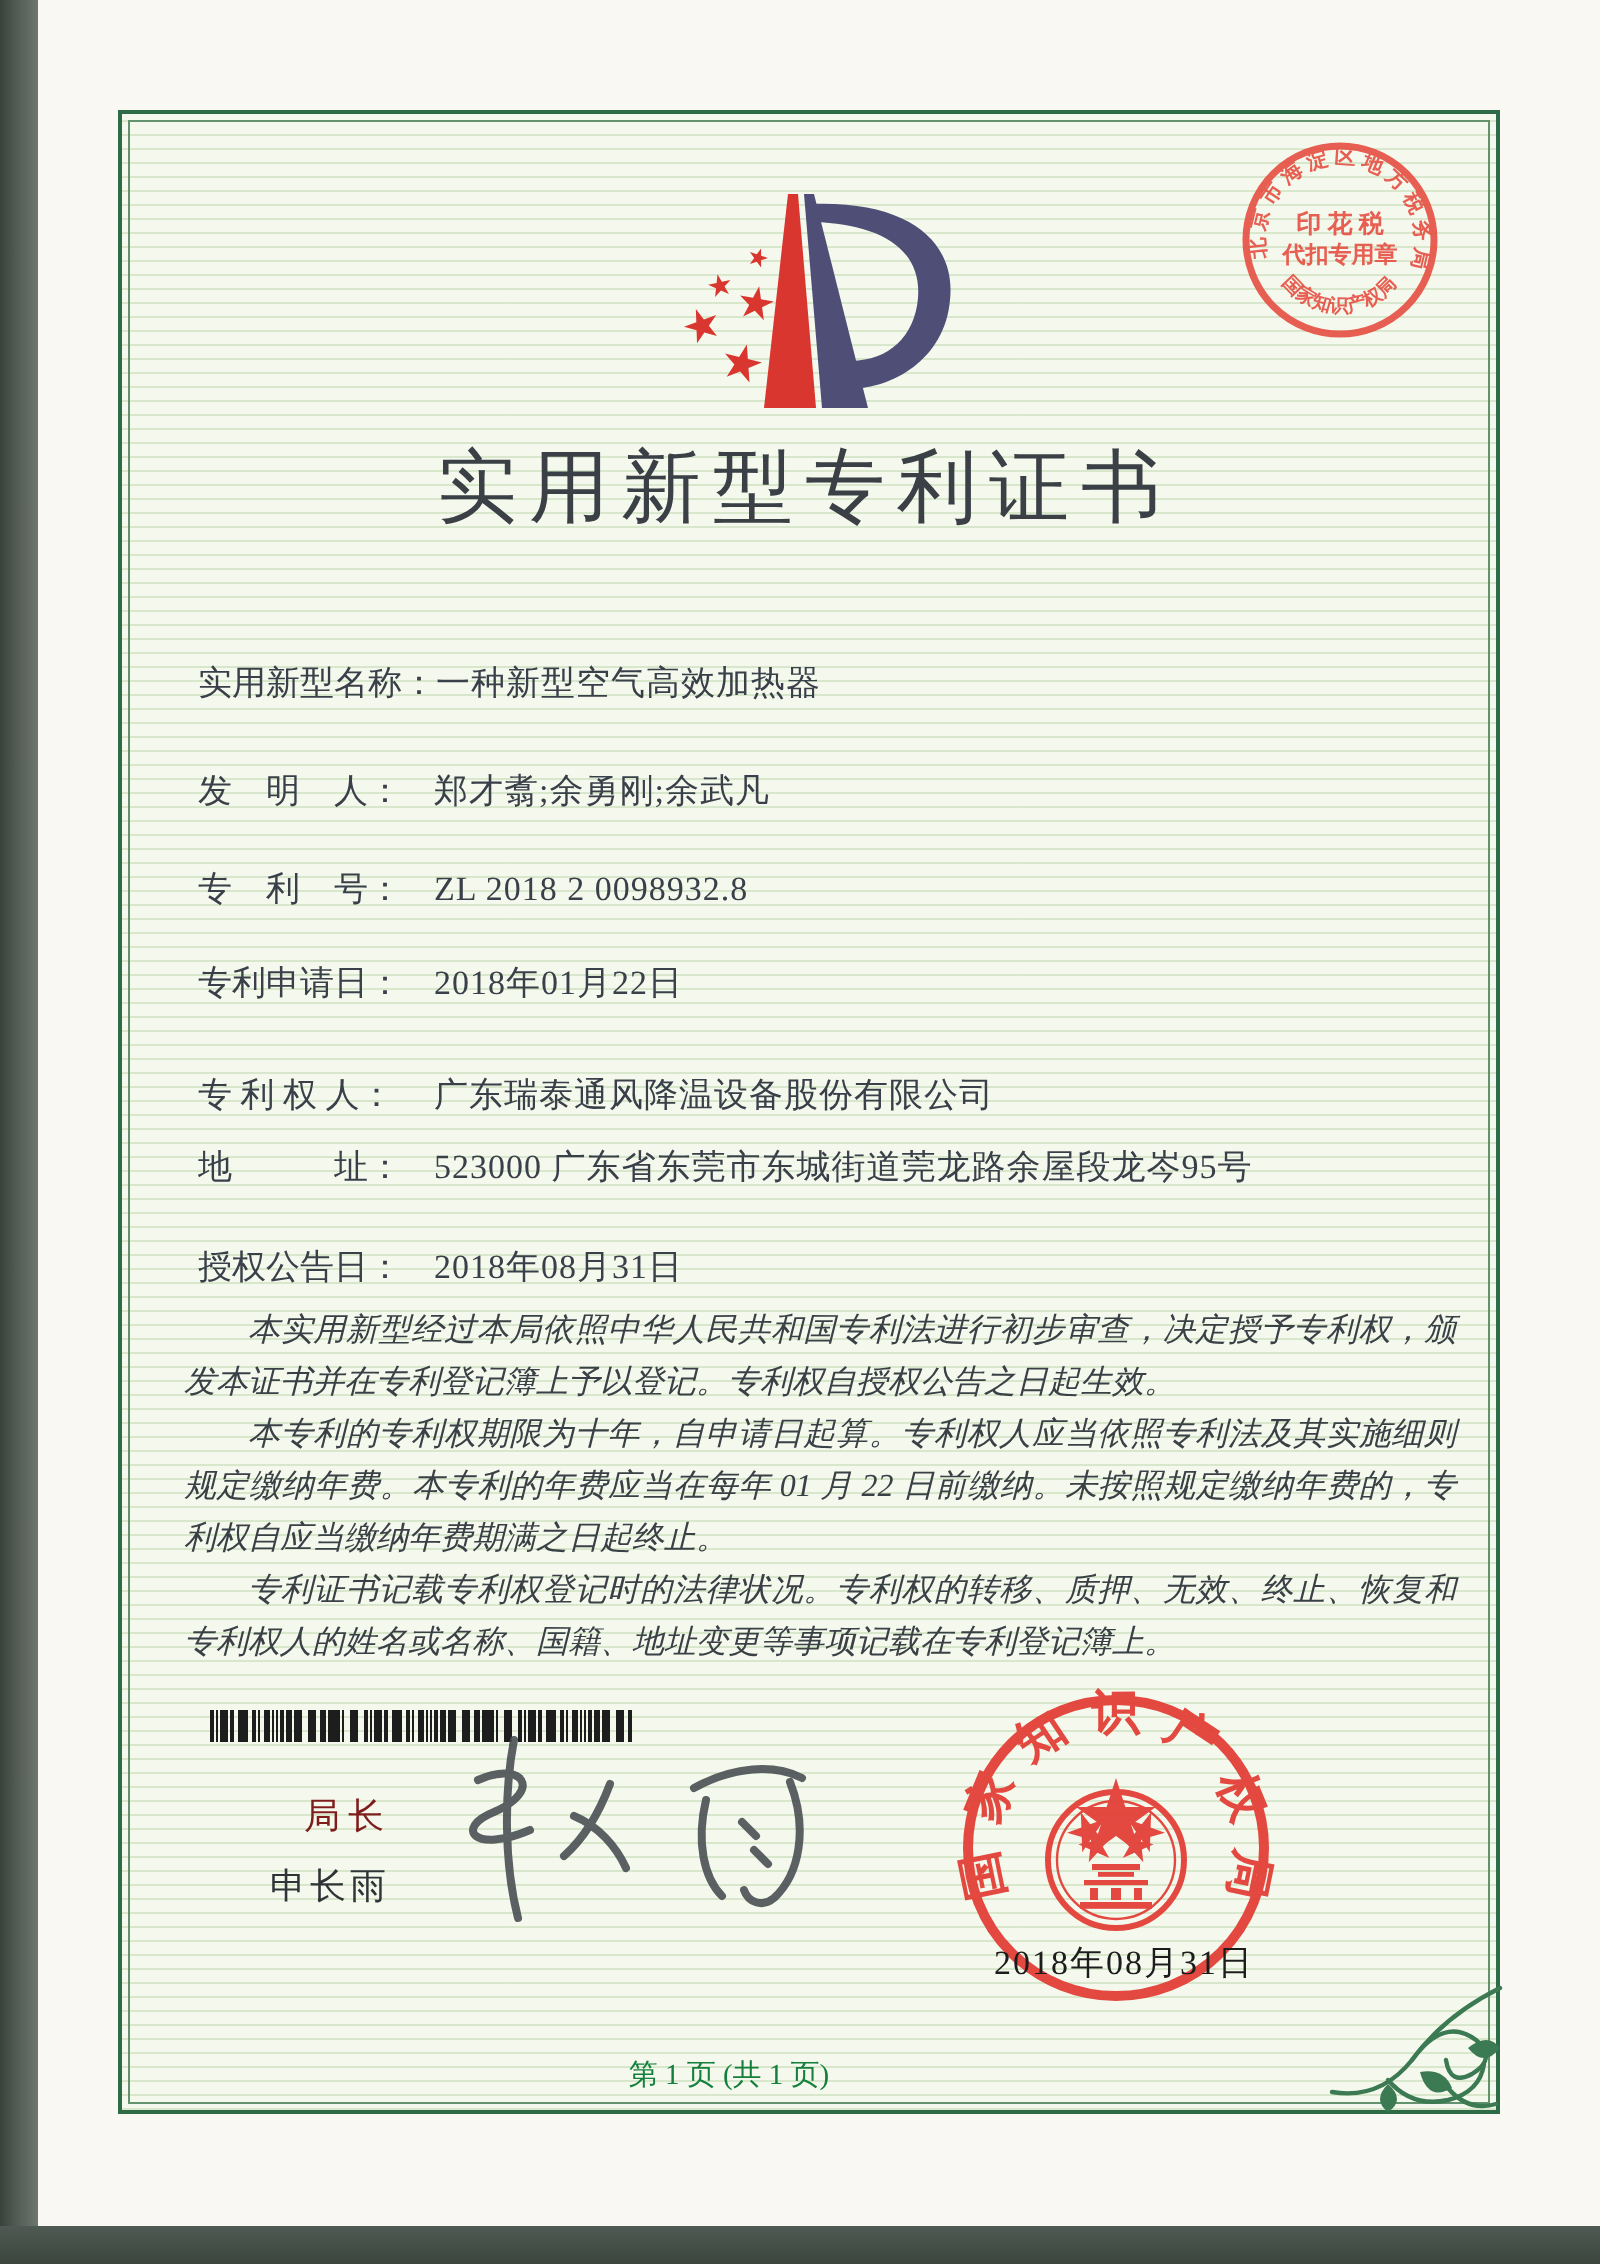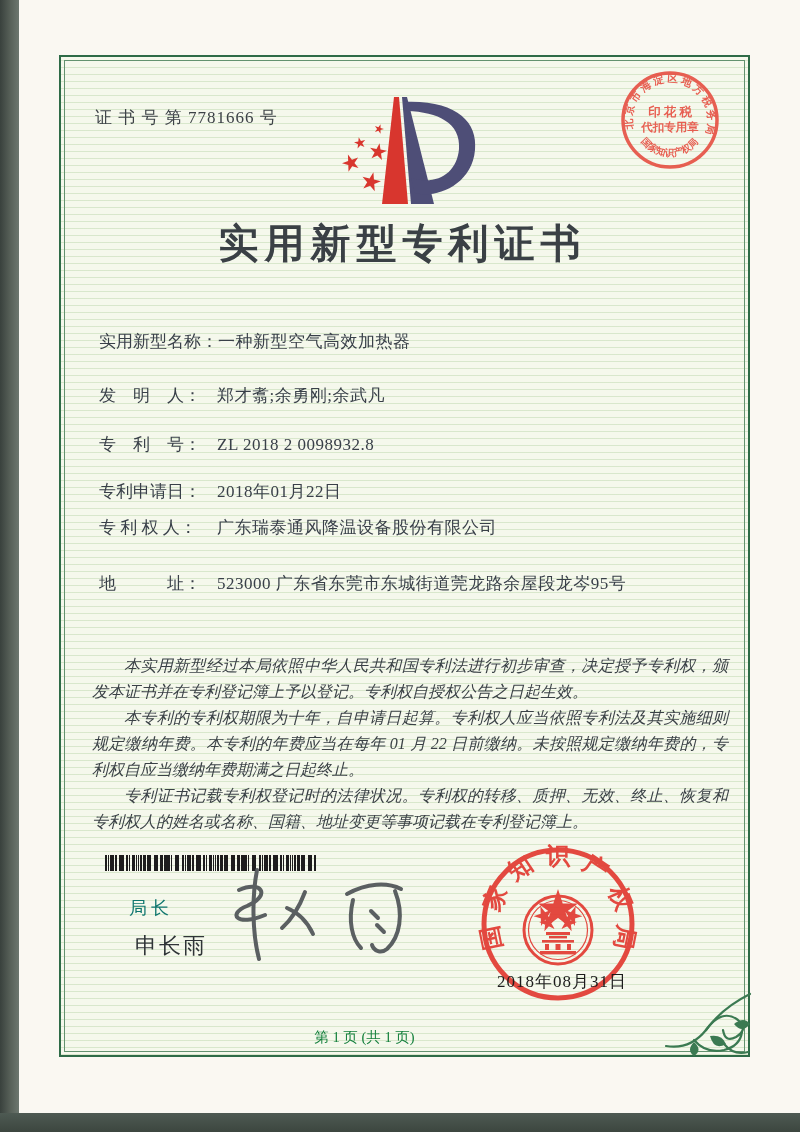--- a/index.html
+++ b/index.html
@@ -17,55 +17,54 @@
     border:2px solid #2e6b47;
     background:
       repeating-linear-gradient(0deg,rgba(150,192,130,.30) 0 1px,rgba(150,192,130,0) 1px 7px),
       #f5f8ec;}
   #frame .inner-line{position:absolute;left:3px;top:3px;right:3px;bottom:3px;
     border:1px solid #63926f;pointer-events:none;}
   .abs{position:absolute;}
   #cert-no{left:95px;top:106px;font-size:17px;color:#3d4247;letter-spacing:1px;}
   #logo{left:308px;top:92px;width:184px;height:118px;}
   #title{left:60px;top:216px;width:685px;text-align:center;font-size:40px;
-    font-weight:bold;color:#3a4045;letter-spacing:6px;}
+    font-weight:normal;color:#3a4045;letter-spacing:6px;}
   .field{left:99px;width:640px;font-size:17px;color:#394049;white-space:nowrap;}
   .field .lab{display:inline-block;min-width:118px;font-family:Liberation Serif, serif;}
   .field .val{letter-spacing:.5px;}
   #grant-no{left:455px;top:622px;font-size:17px;color:#394049;white-space:nowrap;}
   #body-text{left:92px;top:653px;width:636px;font-size:16px;line-height:26px;
     color:#3a4146;text-align:justify;font-style:italic;}
   #body-text p{margin:0;text-indent:2em;}
   #barcode{left:105px;top:855px;width:211px;height:16px;
     background:
       repeating-linear-gradient(90deg,#1d1d1d 0 2px,transparent 2px 3px,#1d1d1d 3px 4px,transparent 4px 7px),
       repeating-linear-gradient(90deg,#1d1d1d 0 1px,transparent 1px 5px,#1d1d1d 5px 8px,transparent 8px 11px);}
-  #director-title{left:129px;top:896px;font-size:18px;color:#0f766e;letter-spacing:4px;}
-  #director-name{left:135px;top:931px;font-size:22px;color:#2f3437;letter-spacing:2px;}
+  #director-title{left:152px;top:896px;font-size:18px;color:#7f1d1d;letter-spacing:4px;}
+  #director-name{left:135px;top:931px;font-size:18px;color:#2f3437;letter-spacing:2px;}
   #signature{left:225px;top:862px;width:205px;height:102px;}
   #seal{left:478px;top:844px;width:160px;height:160px;opacity:.92;}
   #seal-date{left:497px;top:970px;font-size:17px;color:#1c1c1c;letter-spacing:1px;z-index:6;}
   #tax-stamp{left:618px;top:68px;width:104px;height:104px;opacity:.88;}
   #footer{left:60px;top:1028px;width:609px;text-align:center;font-size:14.5px;color:#15803d;}
   #corner-ornament{left:664px;top:984px;width:96px;height:78px;}
   .seal-ring-text{font-family:"Liberation Serif","DejaVu Serif",serif;font-weight:bold;}
 </style>
 </head>
 <body>
 
 <div id="scan">
 
   <div id="spine"></div>
   <div id="bottom-edge"></div>
 
   <div id="frame">
     <div class="inner-line"></div>
   </div>
 
-  <div id="cert-no" class="abs">证 书 号 第 7781666 号</div>
 
   <svg id="logo" class="abs" viewBox="0 0 184 118">
     <defs>
       <polygon id="star" points="0,-1 0.2245,-0.309 0.9511,-0.309 0.3633,0.118 0.5878,0.809 0,0.382 -0.5878,0.809 -0.3633,0.118 -0.9511,-0.309 -0.2245,-0.309"></polygon>
     </defs>
     <g fill="#d8362e">
       <use href="#star" transform="translate(71,37) scale(5) rotate(18)"></use>
       <use href="#star" transform="translate(52,51) scale(6) rotate(-12)"></use>
       <use href="#star" transform="translate(70,60) scale(9) rotate(10)"></use>
       <use href="#star" transform="translate(43,71) scale(9) rotate(-20)"></use>
@@ -83,25 +82,28 @@
   </div>
   <div class="field abs" style="top:384px">
     <span class="lab">发　明　人：</span><span class="val">郑才翥;余勇刚;余武凡</span>
   </div>
   <div class="field abs" style="top:433px">
     <span class="lab">专　利　号：</span><span class="val">ZL 2018 2 0098932.8</span>
   </div>
   <div class="field abs" style="top:480px">
     <span class="lab">专利申请日：</span><span class="val">2018年01月22日</span>
   </div>
-  <div class="field abs" style="top:516px">
+  <div class="field abs" style="top:536px">
     <span class="lab">专 利 权 人：</span><span class="val">广东瑞泰通风降温设备股份有限公司</span>
   </div>
   <div class="field abs" style="top:572px">
     <span class="lab">地　　　址：</span><span class="val">523000 广东省东莞市东城街道莞龙路余屋段龙岑95号</span>
+  </div>
+  <div class="field abs" style="top:622px">
+    <span class="lab">授权公告日：</span><span class="val">2018年08月31日</span>
   </div>
 
   <div id="body-text" class="abs">
     <p>本实用新型经过本局依照中华人民共和国专利法进行初步审查，决定授予专利权，颁发本证书并在专利登记簿上予以登记。专利权自授权公告之日起生效。</p>
     <p>本专利的专利权期限为十年，自申请日起算。专利权人应当依照专利法及其实施细则规定缴纳年费。本专利的年费应当在每年 01 月 22 日前缴纳。未按照规定缴纳年费的，专利权自应当缴纳年费期满之日起终止。</p>
     <p>专利证书记载专利权登记时的法律状况。专利权的转移、质押、无效、终止、恢复和专利权人的姓名或名称、国籍、地址变更等事项记载在专利登记簿上。</p>
   </div>
 
   <div id="barcode" class="abs"></div>
 

